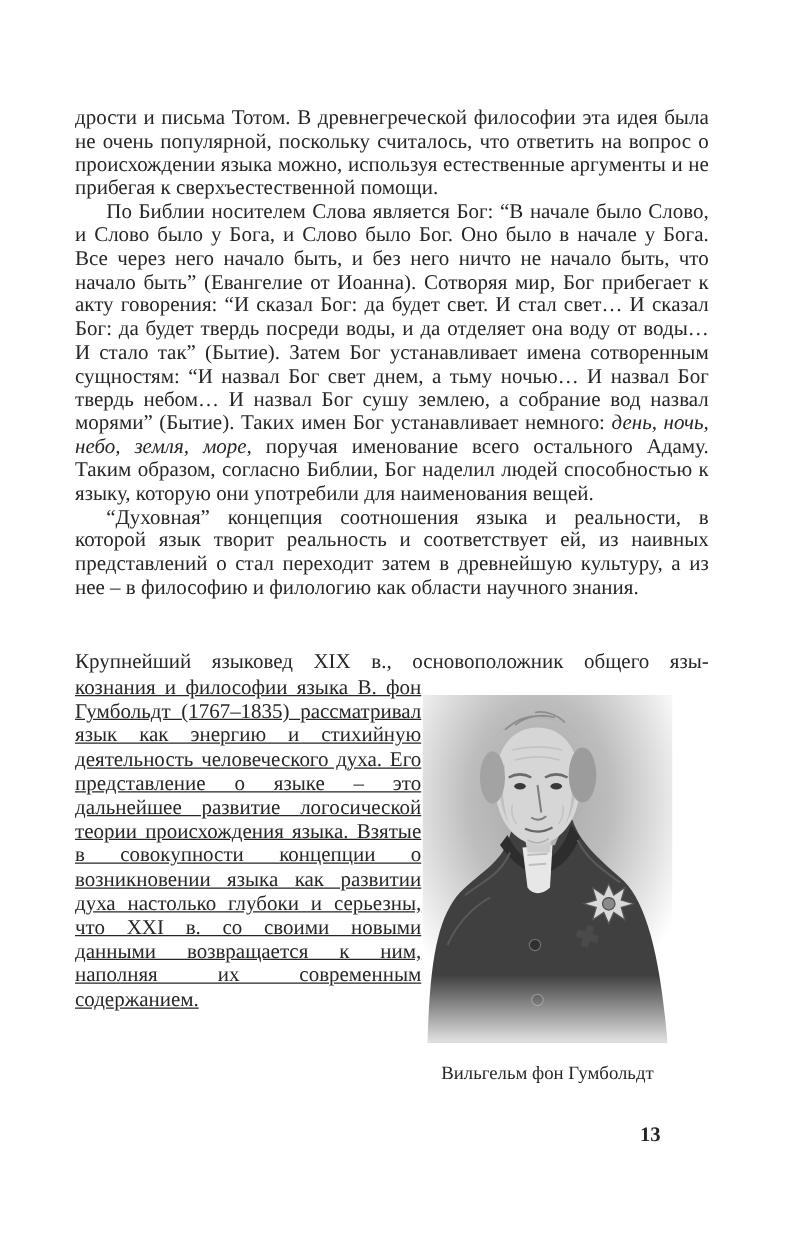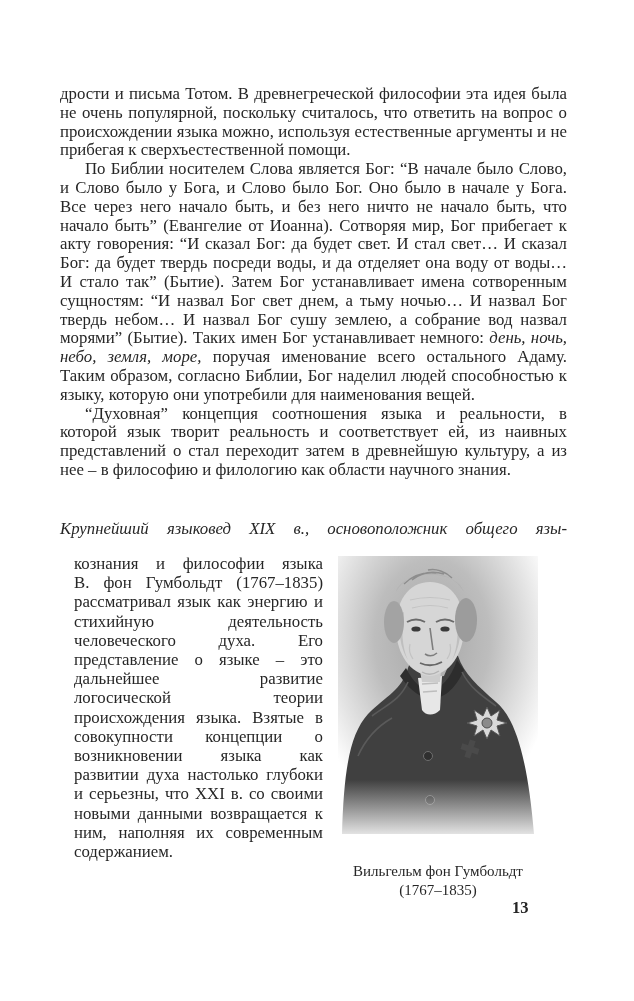--- a/index.html
+++ b/index.html
@@ -18,37 +18,36 @@
     text-align:justify;
     max-height:438px;overflow:hidden;
   }
   .blockA p{margin:0;padding:0;}
   .blockA p.indent{text-indent:25px;}
   .p4line1{
     position:absolute;left:60px;top:519px;width:507px;
     font-size:16.8px;line-height:19px;
     text-align:justify;text-align-last:justify;
     white-space:normal;
-    font-style:italic;
   }
   .blockB{
     position:absolute;left:60px;top:540px;width:277px;
     font-size:16.8px;line-height:19.2px;
     text-align:justify;
   }
-  .blockB p{margin:14px;padding:0;}
+  .blockB p{margin:0;padding:0;text-decoration:underline;}
   .blockB p.indent{text-indent:25px;}
   .i{font-style:italic;}
   .figure{
     position:absolute;left:338px;top:556px;width:200px;
     text-align:center;
   }
   .figure svg{display:block;margin:0 auto;}
   .caption{
-    margin-top:28px;
+    margin-top:16px;
     font-size:15px;line-height:19px;color:#262626;
   }
   .pagenum{
     position:absolute;left:512px;top:898px;
     font-size:16.5px;color:#262626;font-weight:bold;
   }
 </style>
 </head>
 <body>
 
@@ -121,19 +120,18 @@
       </g>
 
       <g>
         <path d="M129,184 L135,184 L135,190 L141,190 L141,196 L135,196 L135,202 L129,202 L129,196 L123,196 L123,190 L129,190 Z" fill="#4a4a4a" transform="rotate(18 132 193)"></path>
       </g>
 
       <rect x="0" y="224" width="200" height="54" fill="url(#fade)"></rect>
     </svg>
     <div class="caption">
       <div>Вильгельм фон Гумбольдт</div>
-      <div>(1767–1835)</div>
     </div>
   </div>
 
   <div class="pagenum">13</div>
 
 </div>
 
 </body></html>

